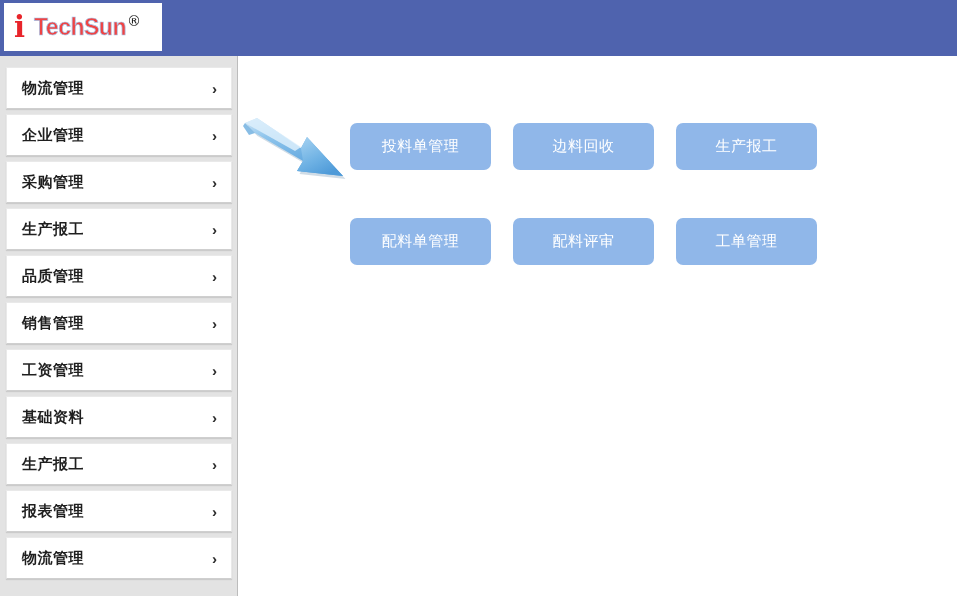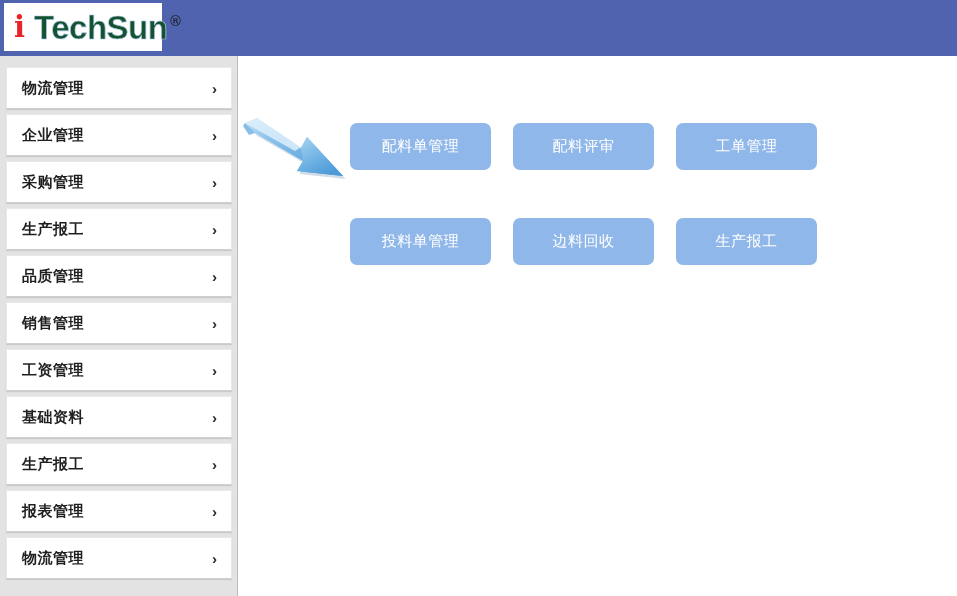--- a/index.html
+++ b/index.html
@@ -40,24 +40,24 @@
   #logo-i {
     color: #e8242a;
     font-family: "DejaVu Serif", "Liberation Serif", serif;
     font-weight: bold;
     font-size: 29px;
     line-height: 1;
     margin-right: 9px;
     letter-spacing: 0;
   }
   #logo-word {
-    color: #14532d;
+    color: #ef4444;
     font-family: "Liberation Sans", "DejaVu Sans", sans-serif;
     font-weight: bold;
-    font-size: 33px;
+    font-size: 23px;
     line-height: 1;
     letter-spacing: -0.5px;
     -webkit-text-stroke: 0.7px #a8c6ea;
     position: relative;
   }
   #logo-reg {
     color: #1a1a1a;
     font-family: "DejaVu Sans", sans-serif;
     font-size: 14px;
     line-height: 1;
@@ -225,39 +225,39 @@
   </div>
 
 </nav>
 
 <main id="main-content">
 
   <div id="tile-grid">
 
     <div class="tile-row">
       <div class="tile">
+        <span>投料单管理</span>
+      </div>
+      <div class="tile">
+        <span>边料回收</span>
+      </div>
+      <div class="tile">
+        <span>生产报工</span>
+      </div>
+    </div>
+
+    <div class="tile-row">
+      <div class="tile">
         <span>配料单管理</span>
       </div>
       <div class="tile">
         <span>配料评审</span>
       </div>
       <div class="tile">
         <span>工单管理</span>
-      </div>
-    </div>
-
-    <div class="tile-row">
-      <div class="tile">
-        <span>投料单管理</span>
-      </div>
-      <div class="tile">
-        <span>边料回收</span>
-      </div>
-      <div class="tile">
-        <span>生产报工</span>
       </div>
     </div>
 
   </div>
 </main>
 
 <svg id="pointer-arrow" viewBox="0 0 106 68">
   <defs>
     <linearGradient id="arrowShaft" x1="0" y1="0" x2="0.35" y2="1">
       <stop offset="0" stop-color="#cfe6f8"></stop>

